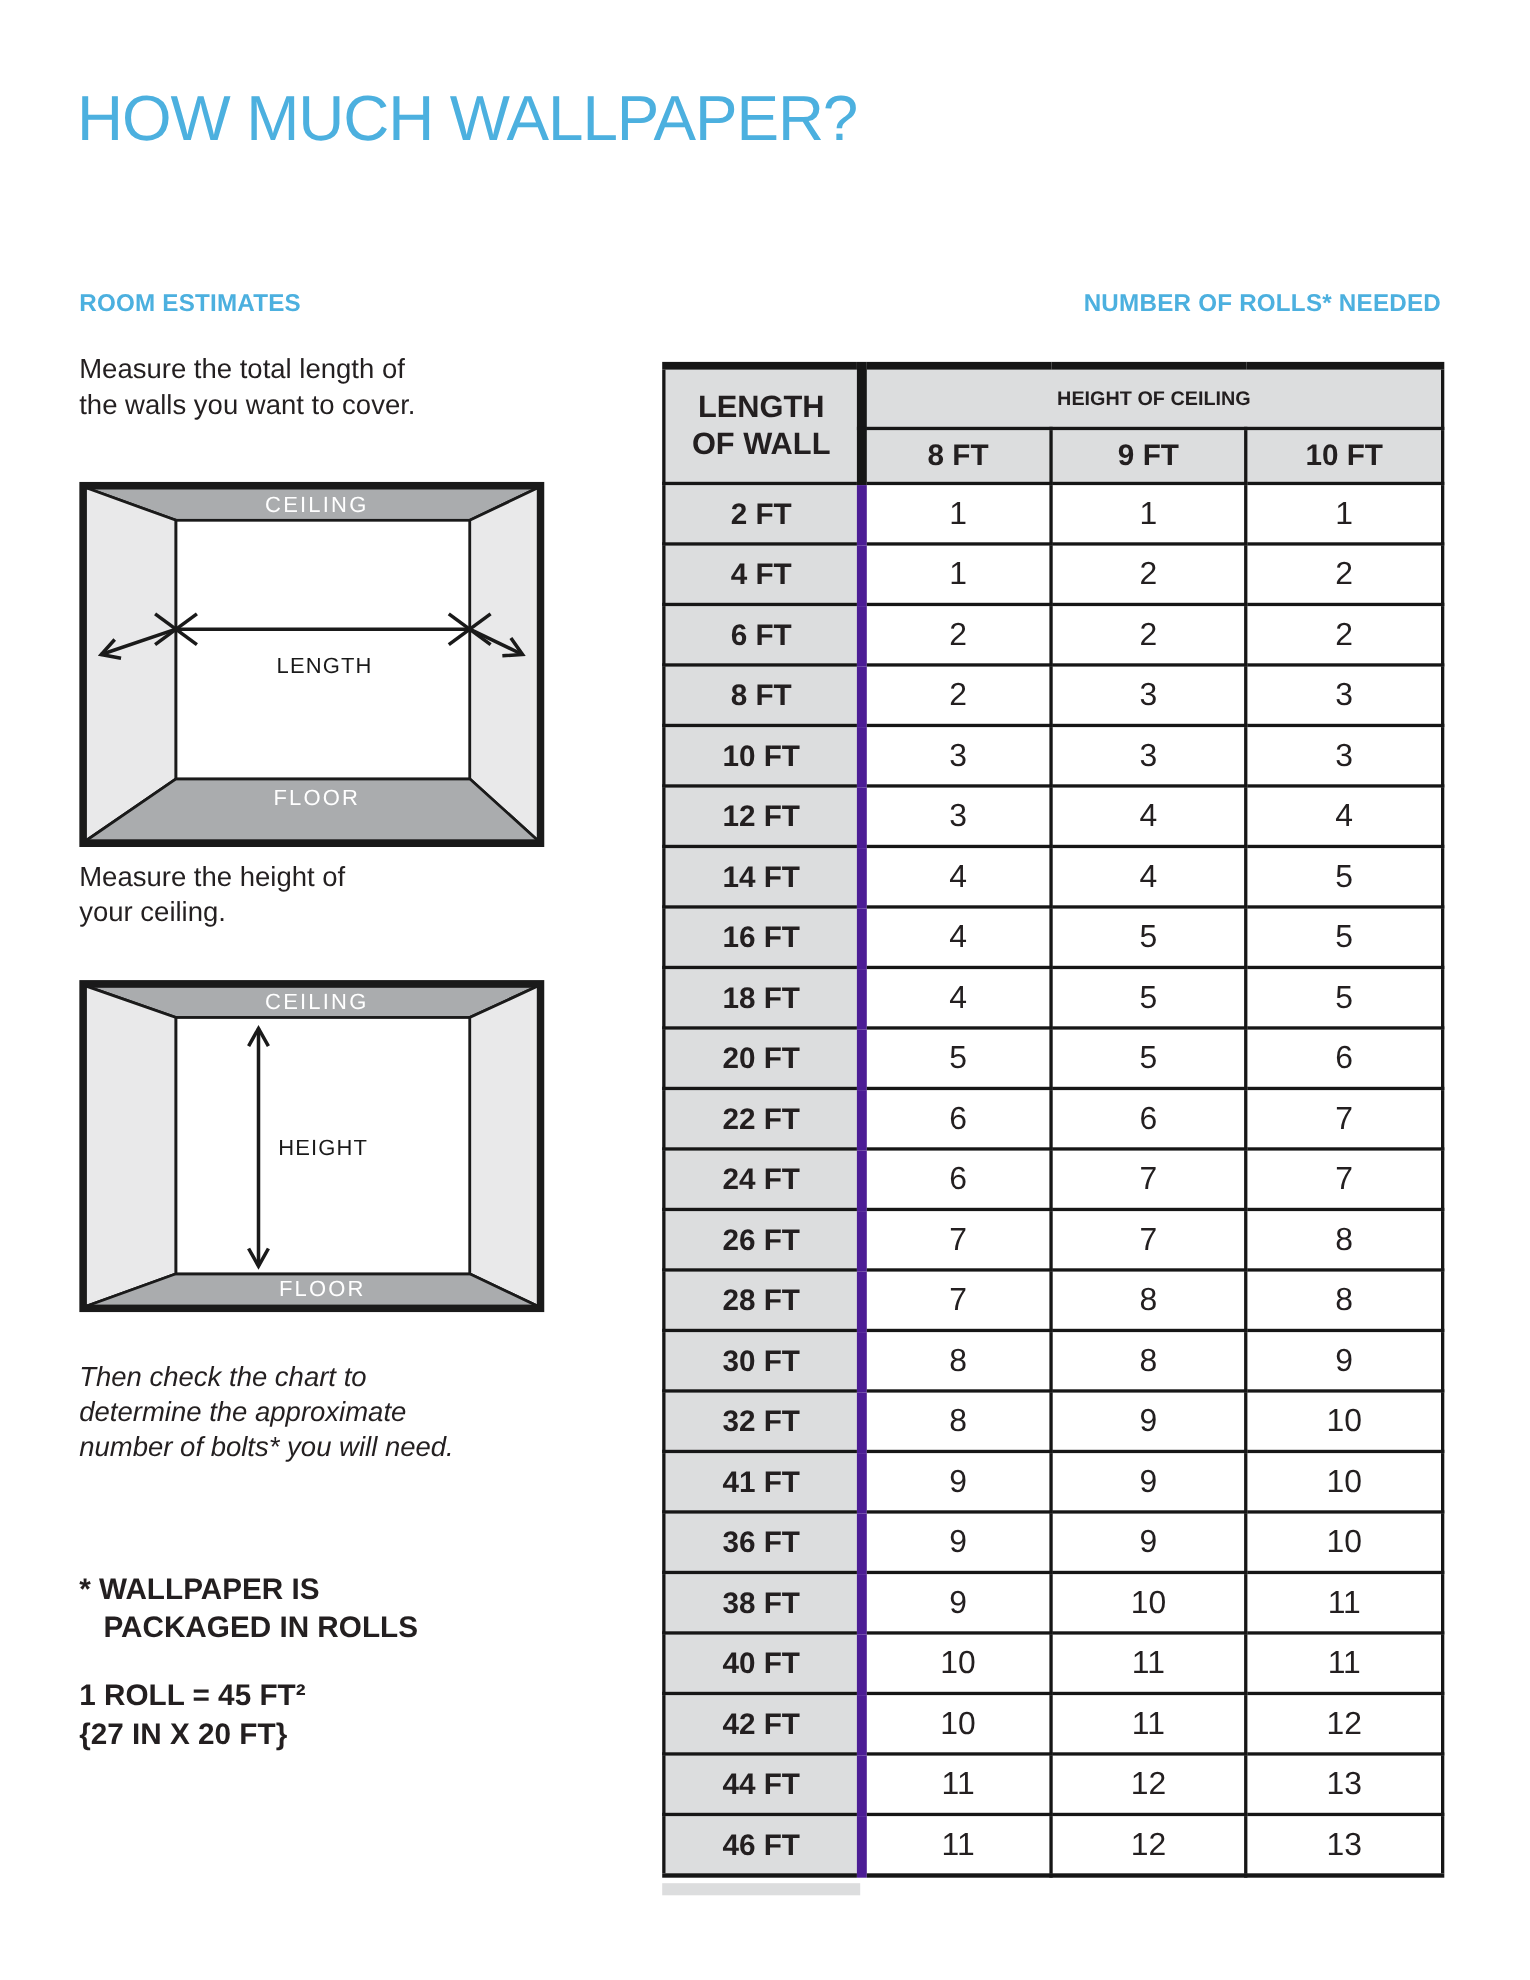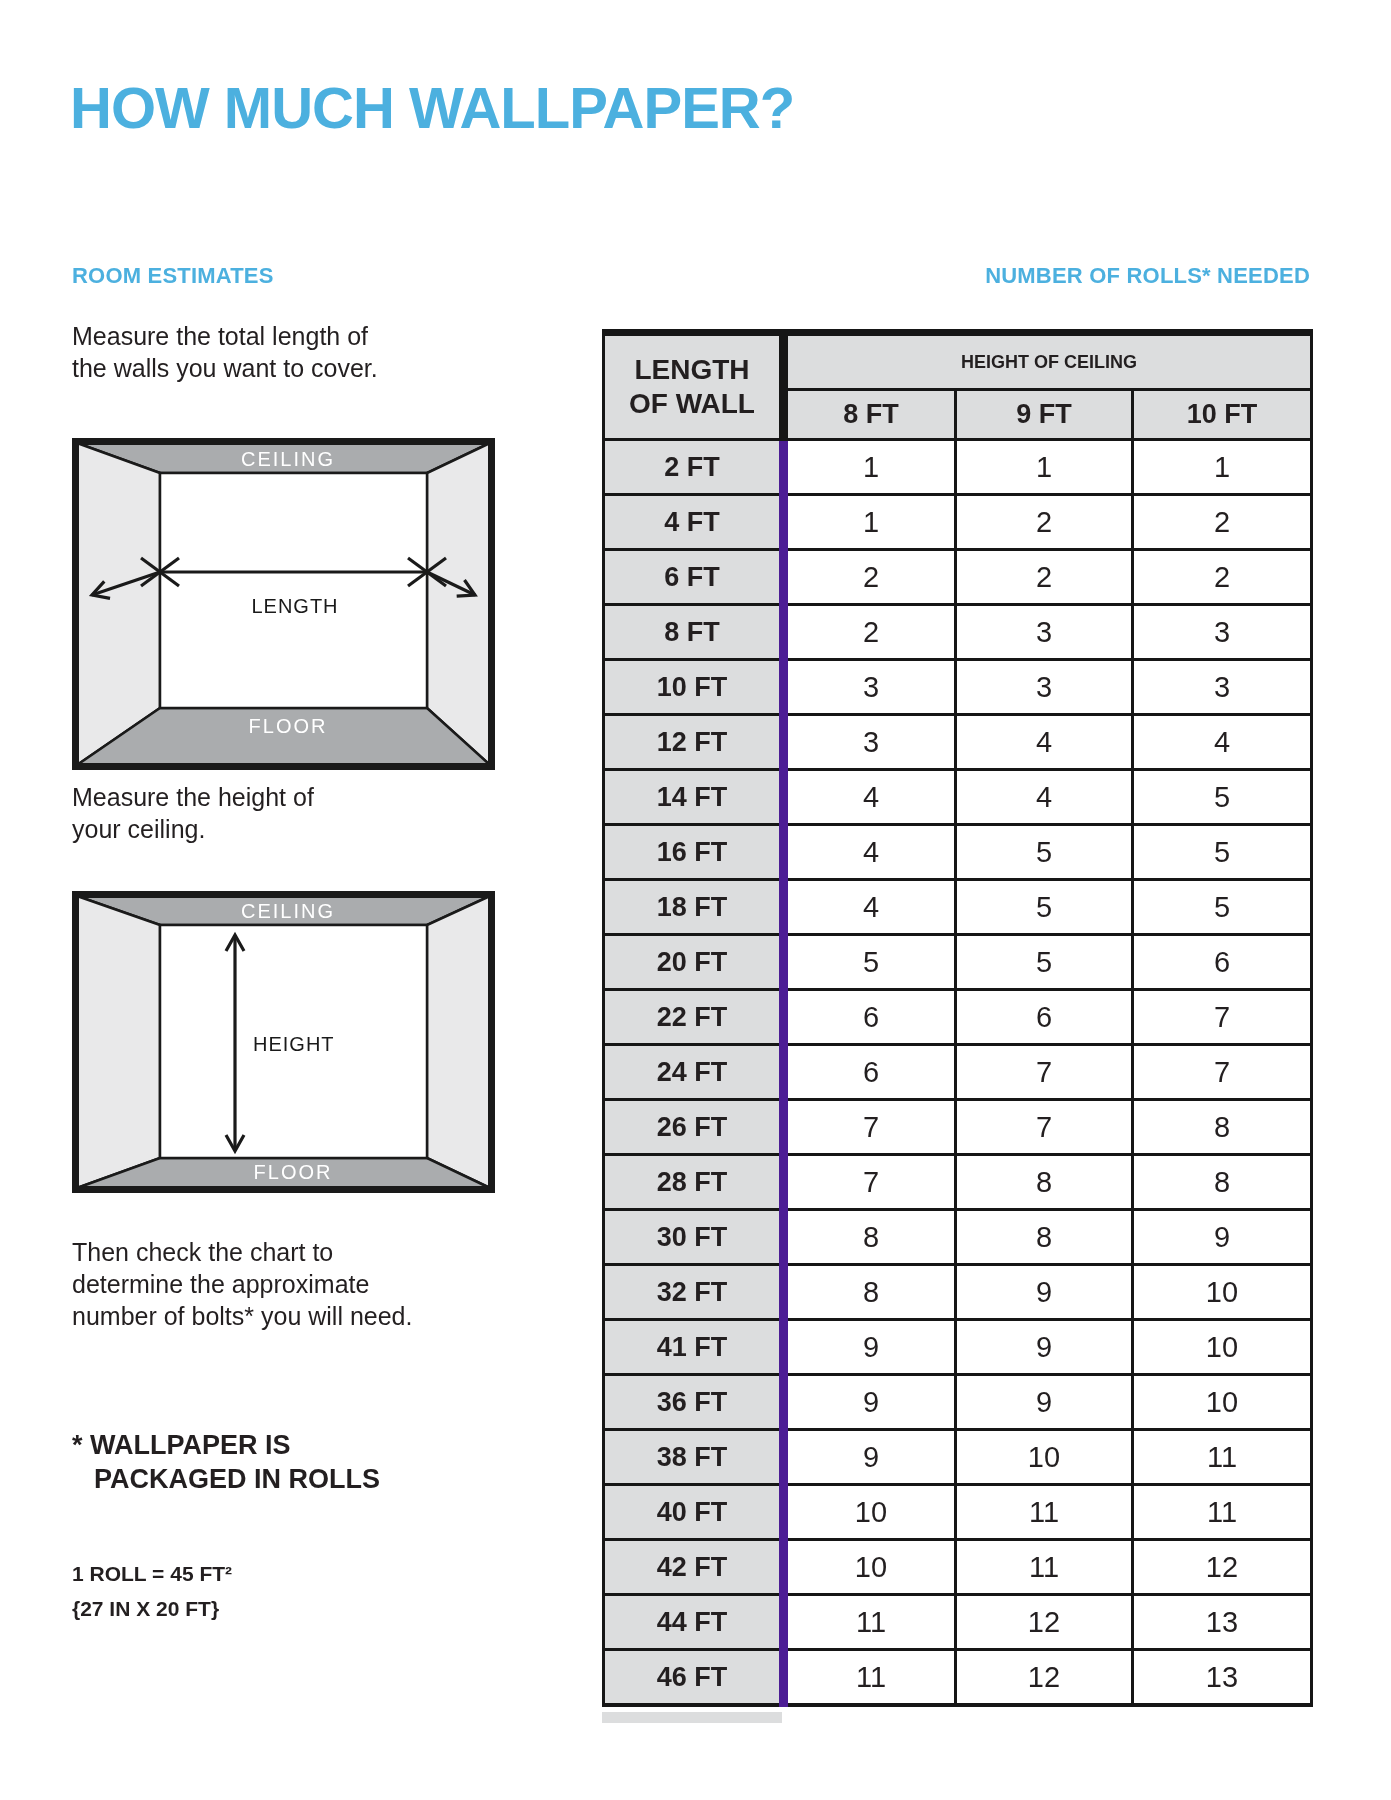--- a/index.html
+++ b/index.html
@@ -1,36 +1,36 @@
 <!DOCTYPE html>
 <html><head>
 <meta charset="utf-8">
 <style>
   html,body{margin:0;padding:0;background:#ffffff;}
   .page{position:relative;width:1391px;height:1800px;background:#ffffff;overflow:hidden;
         font-family:"Liberation Sans", sans-serif;color:#231f20;}
 
-  .page-title{position:absolute;left:70px;top:74px;font-size:58px;font-weight:bold;
+  .page-title{position:absolute;left:70px;top:74px;font-size:58px;font-weight:normal;
               letter-spacing:-1px;color:#4cb0df;white-space:nowrap;}
 
   .section-heading{position:absolute;font-size:22px;font-weight:bold;color:#4cb0df;
                    letter-spacing:0.2px;white-space:nowrap;}
   .heading-left{left:72px;top:263px;}
   .heading-table{left:602px;top:263px;width:708px;text-align:right;}
 
   .para{position:absolute;left:72px;font-size:25px;line-height:32px;color:#231f20;}
   .para-1{top:320px;}
   .para-2{top:781px;}
-  .para-3{top:1236px;}
+  .para-3{top:1236px;font-style:italic;}
 
   .footnote{position:absolute;left:72px;top:1428px;font-size:27px;font-weight:bold;
             line-height:34px;color:#231f20;}
   .footnote .indent{padding-left:22px;}
-  .rollinfo{position:absolute;left:72px;top:1524px;font-size:21px;font-weight:bold;
-            line-height:35px;color:#231f20;margin-top:32px;}
+  .rollinfo{position:absolute;left:72px;top:1524px;font-size:27px;font-weight:bold;
+            line-height:35px;color:#231f20;}
 
   .diagram{position:absolute;left:72px;}
   .diagram-1{top:438px;}
   .diagram-2{top:891px;}
 
   .rolls-table{position:absolute;left:602px;top:329px;width:708px;border-collapse:collapse;
                table-layout:fixed;
                border-top:7px solid #161616;border-left:3px solid #161616;
                border-right:3px solid #161616;border-bottom:4px solid #161616;}
   .rolls-table td{border:3px solid #161616;text-align:center;vertical-align:middle;

